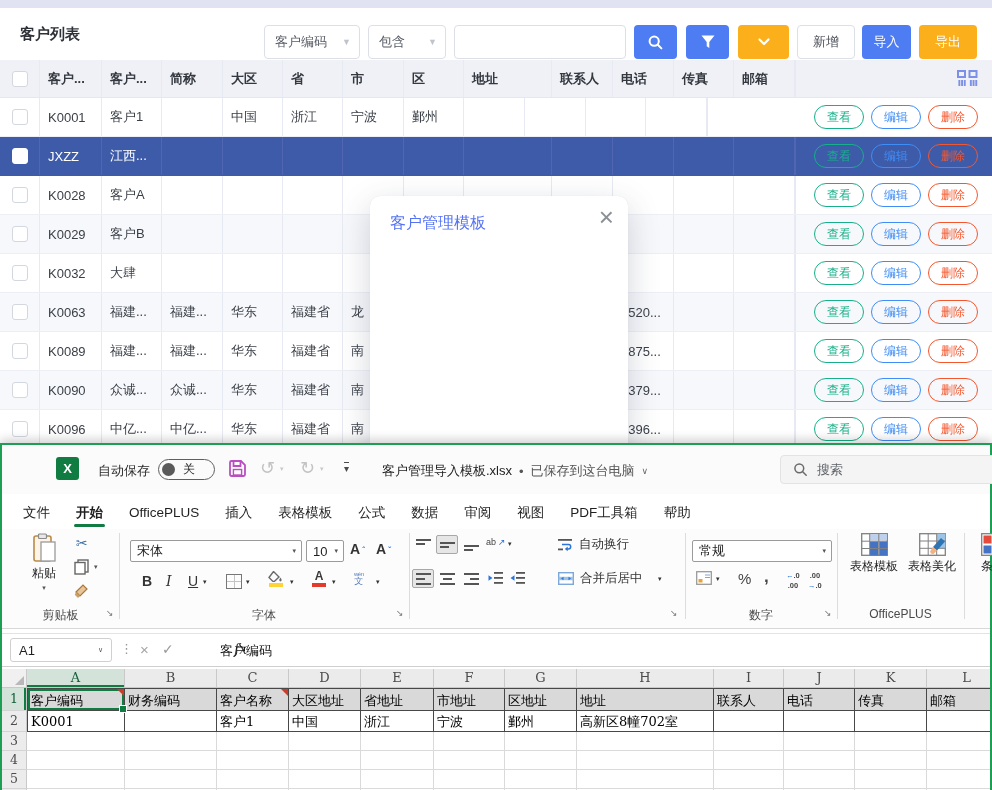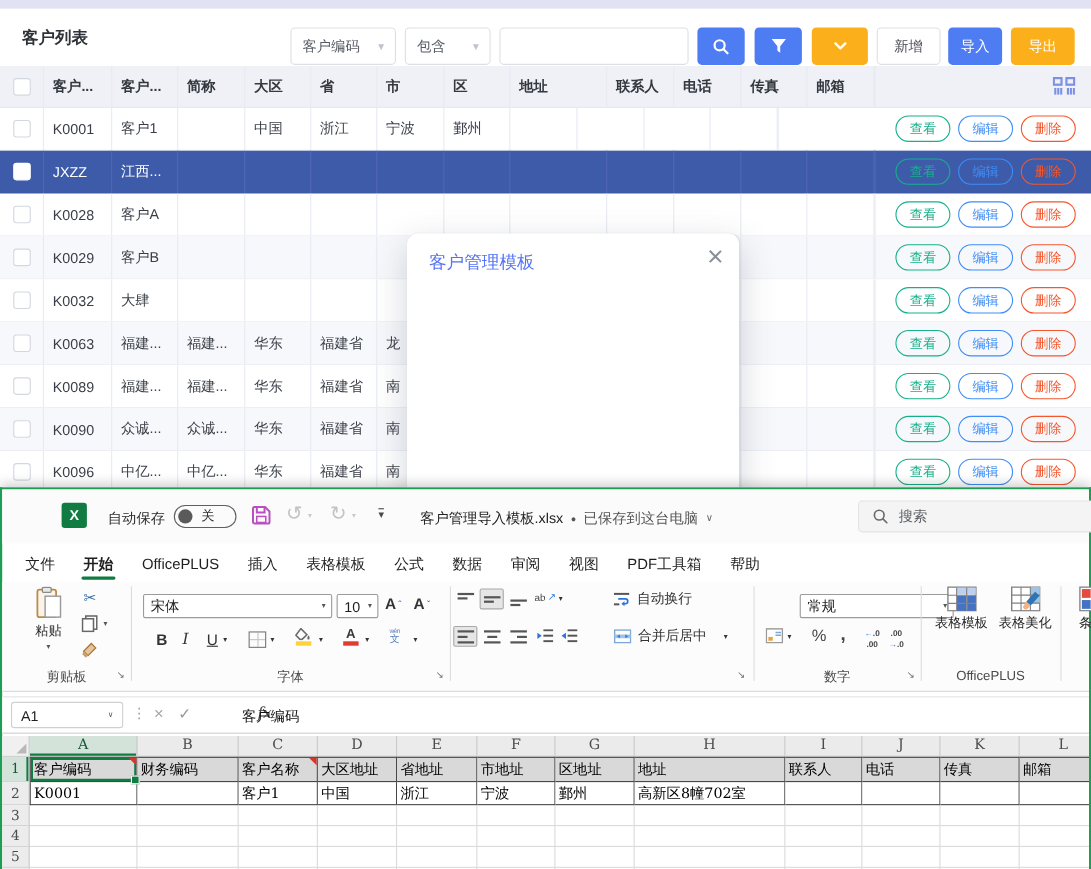--- a/index.html
+++ b/index.html
@@ -36,22 +36,22 @@
   .trow.sel .cell{border-right-color:#5066b3;}
   .trow.sel .acell{border-left-color:#5066b3;}
   .trow.sel .cb{background:#fff;border-color:#fff;}
   .pill{height:24px;line-height:22px;padding:0 12px;border-radius:13px;font-size:12px;box-sizing:border-box;
     border:1px solid;background:transparent;cursor:pointer;}
   .pv{color:#17b08a;border-color:#17b08a;}
   .pe{color:#3f8df6;border-color:#3f8df6;}
   .pd{color:#f4572e;border-color:#f4572e;}
 
   
-  .modal{position:absolute;left:370px;top:212px;width:258px;height:262px;background:#fff;border-radius:10px;
-    box-shadow:0 10px 32px rgba(55,65,90,.22),0 0 1px rgba(0,0,0,.1);z-index:5;padding-left:44px;}
+  .modal{position:absolute;left:370px;top:196px;width:258px;height:262px;background:#fff;border-radius:10px;
+    box-shadow:0 10px 32px rgba(55,65,90,.22),0 0 1px rgba(0,0,0,.1);z-index:5;}
   .m-title{position:absolute;left:20px;top:17px;font-size:16px;color:#5472f5;}
   .m-close{position:absolute;right:14px;top:8px;font-size:26px;color:#8b9097;line-height:1;cursor:pointer;font-weight:300;}
   .m-upload{position:absolute;left:10px;right:10px;top:60px;height:127px;border:1px dashed #d8dae0;
     display:flex;flex-direction:column;align-items:center;justify-content:center;gap:10px;box-sizing:border-box;}
   .m-uptext{font-size:13px;color:#9da1a9;}
   .m-btn{position:absolute;left:74px;top:206px;width:110px;height:35px;background:#5679f1;color:#fff;border:none;
     border-radius:5px;font-size:14px;cursor:pointer;}
 
   
   .xwin{position:absolute;left:0;right:0;top:443px;height:347px;background:#fff;border:2px solid #1e9e55;border-bottom:none;
@@ -580,21 +580,21 @@
           <rect x="0.7" y="0.7" width="14.6" height="11.6" fill="#fff" stroke="#7da7d9" stroke-width="1.4"></rect>
           <rect x="0.7" y="4.8" width="14.6" height="3.4" fill="#9dc3e6"></rect>
           <path d="M3 6.5 L5.5 4.8 V8.2 Z M13 6.5 L10.5 4.8 V8.2 Z" fill="#2b74d9"></path>
         </svg>
       <span style="font-size:12.5px;margin-left:4px;">合并后居中</span>
     </span>
     <span class="ricon rc" style="left:656px;top:46px;">▾</span>
     <span class="glaunch" style="left:668px;">↘</span>
     <div class="vsep" style="left:683px;"></div>
 
-    <div class="combo" style="left:690px;top:11px;width:140px;margin-left:35px;">
+    <div class="combo" style="left:690px;top:11px;width:140px;">
       <span>常规</span>
         <span class="rc">▾</span>
     </div>
     <span class="ricon" style="left:694px;top:42px;">
       <svg width="16" height="14" viewBox="0 0 16 14">
           <rect x="0.7" y="0.7" width="14.6" height="12.6" fill="#fff" stroke="#9a9a9a" stroke-width="1.3"></rect>
           <rect x="2.5" y="8" width="4" height="3.5" fill="#e8a33d"></rect>
           <path d="M9 4 h5 M9 6.5 h5" stroke="#7da7d9" stroke-width="1.2"></path>
         </svg>
     </span>

